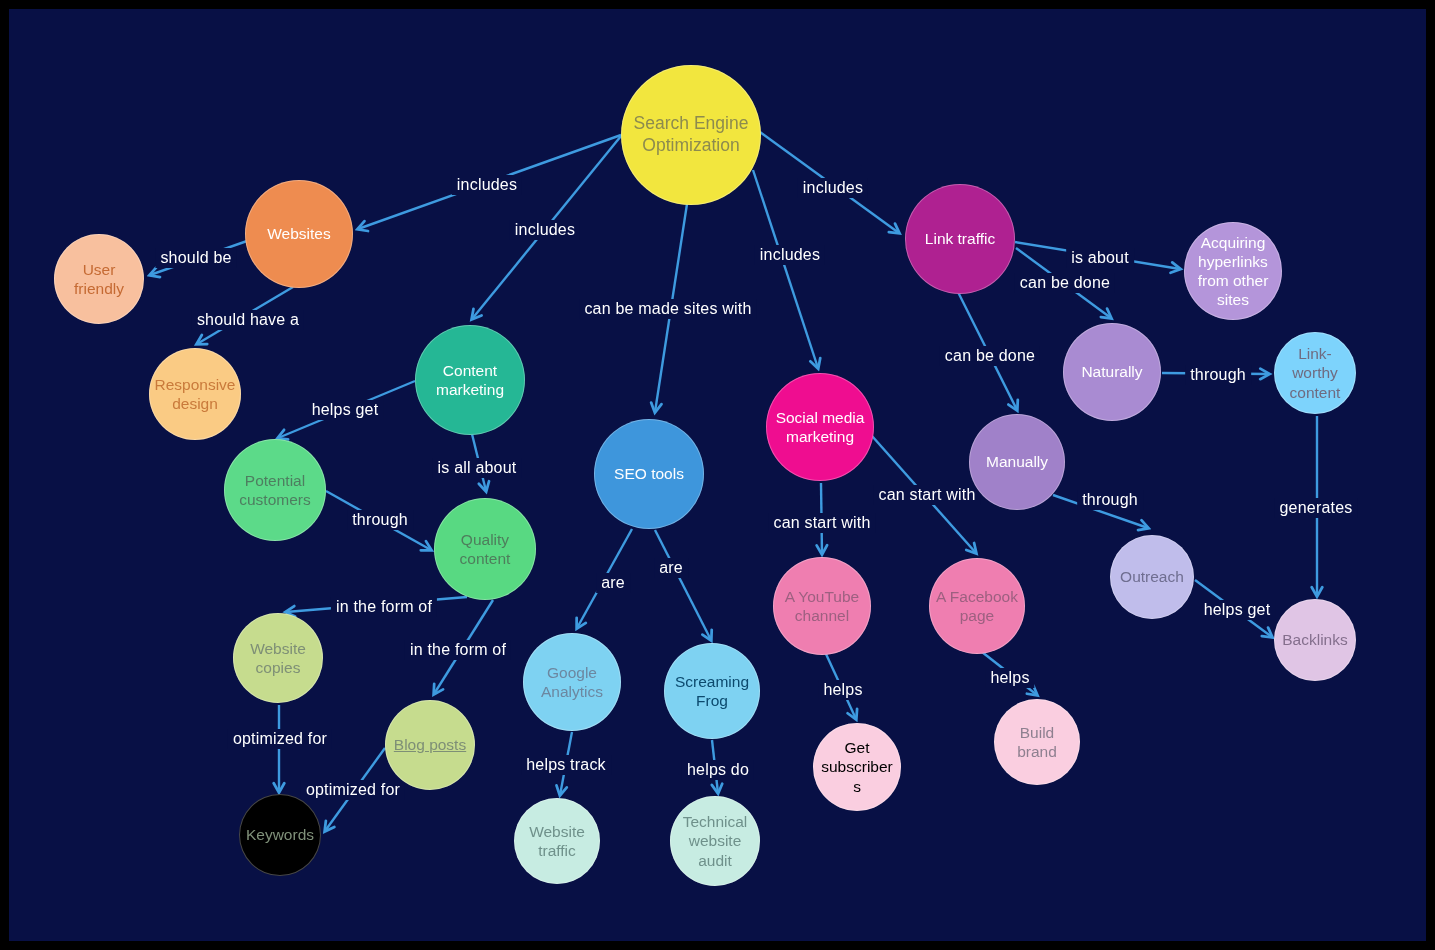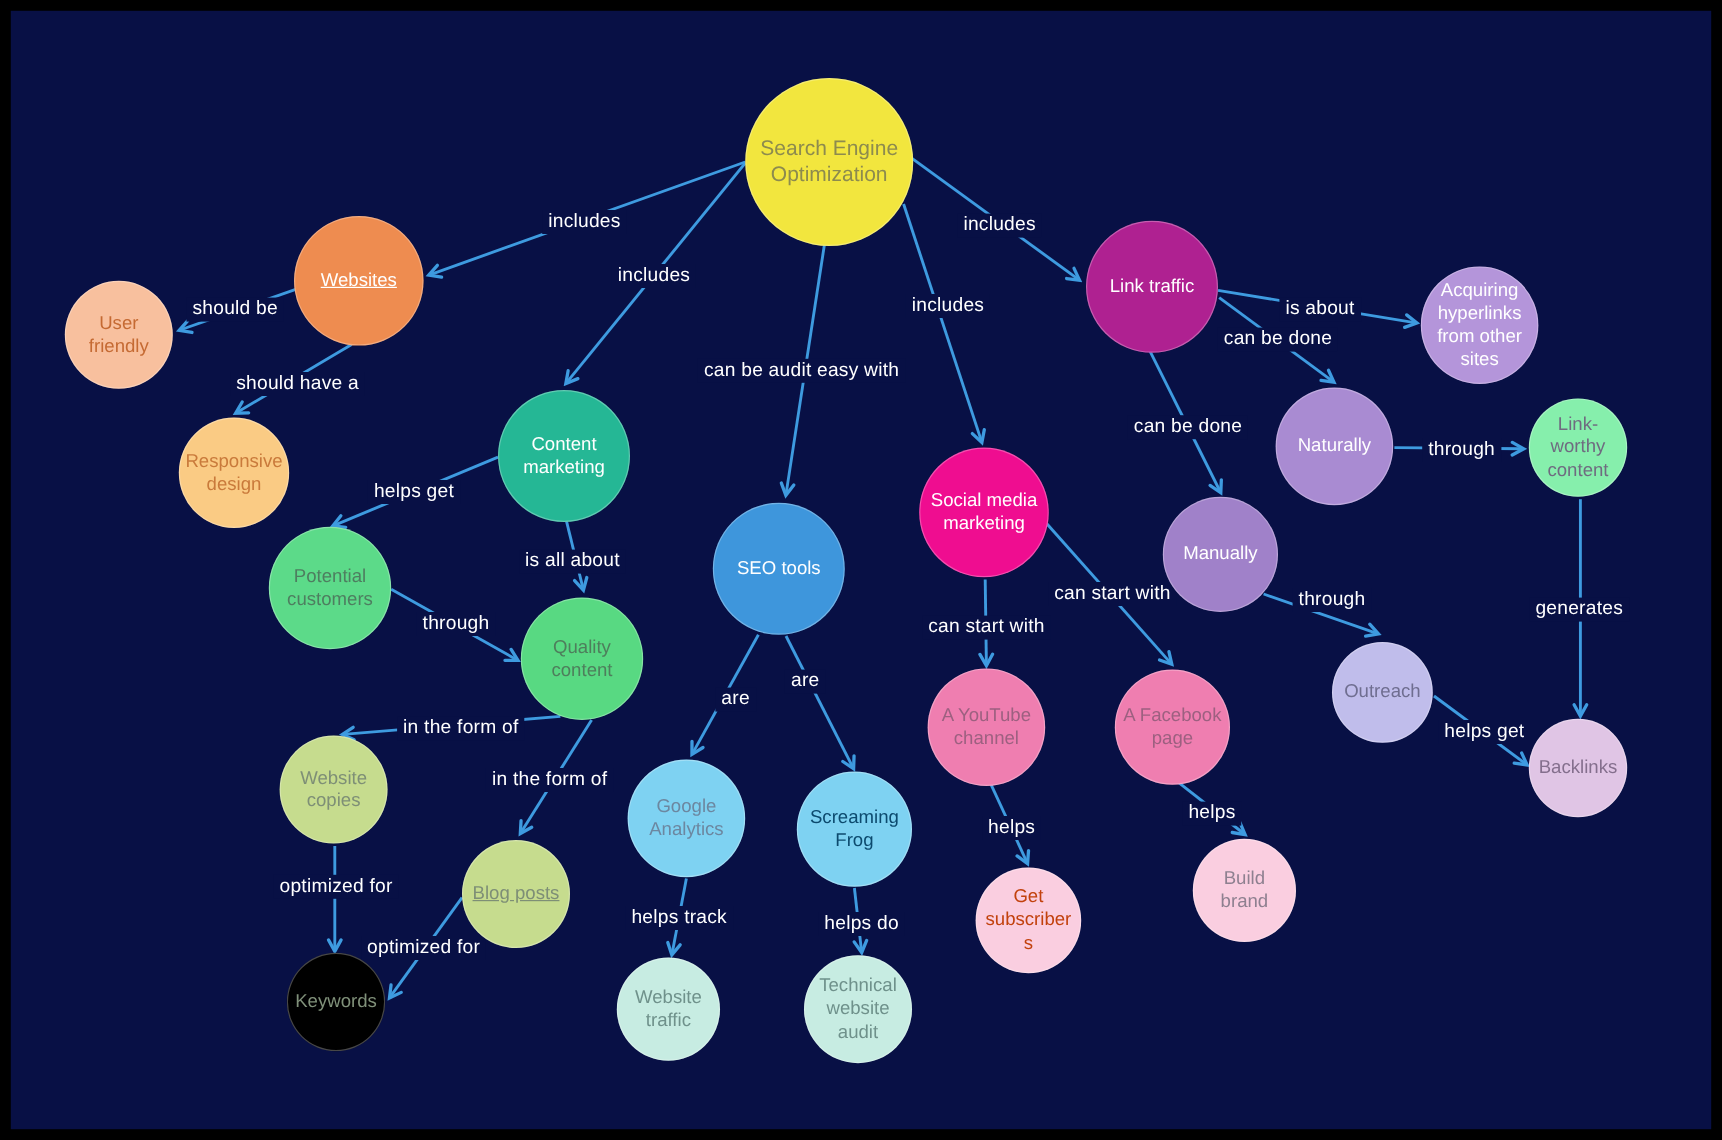--- a/index.html
+++ b/index.html
@@ -65,21 +65,21 @@
       <line x1="1016" y1="248" x2="1111" y2="318" stroke="#3E9BE0" stroke-width="2.4" marker-end="url(#arrowhead)"></line>
       <line x1="958" y1="292" x2="1017" y2="410" stroke="#3E9BE0" stroke-width="2.4" marker-end="url(#arrowhead)"></line>
       <line x1="1162" y1="373" x2="1269" y2="374" stroke="#3E9BE0" stroke-width="2.4" marker-end="url(#arrowhead)"></line>
       <line x1="1053" y1="495" x2="1148" y2="528" stroke="#3E9BE0" stroke-width="2.4" marker-end="url(#arrowhead)"></line>
       <line x1="1317" y1="416" x2="1317" y2="596" stroke="#3E9BE0" stroke-width="2.4" marker-end="url(#arrowhead)"></line>
       <line x1="1195" y1="580" x2="1272" y2="637" stroke="#3E9BE0" stroke-width="2.4" marker-end="url(#arrowhead)"></line>
     </svg>
   <div id="label-layer">
       <div class="edge-label" style="left: 487px; top: 185px; color: rgb(255, 255, 255); background: rgb(8, 16, 69);">includes</div>
       <div class="edge-label" style="left: 545px; top: 230px; color: rgb(255, 255, 255); background: rgb(8, 16, 69);">includes</div>
-      <div class="edge-label" style="left: 668px; top: 309px; color: rgb(255, 255, 255); background: rgb(8, 16, 69);">can be audit easy with</div>
+      <div class="edge-label" style="left: 668px; top: 309px; color: rgb(255, 255, 255); background: rgb(8, 16, 69);">can be made sites with</div>
       <div class="edge-label" style="left: 790px; top: 255px; color: rgb(255, 255, 255); background: rgb(8, 16, 69);">includes</div>
       <div class="edge-label" style="left: 833px; top: 188px; color: rgb(255, 255, 255); background: rgb(8, 16, 69);">includes</div>
       <div class="edge-label" style="left: 196px; top: 258px; color: rgb(255, 255, 255); background: rgb(8, 16, 69);">should be</div>
       <div class="edge-label" style="left: 248px; top: 320px; color: rgb(255, 255, 255); background: rgb(8, 16, 69);">should have a</div>
       <div class="edge-label" style="left: 345px; top: 410px; color: rgb(255, 255, 255); background: rgb(8, 16, 69);">helps get</div>
       <div class="edge-label" style="left: 477px; top: 468px; color: rgb(255, 255, 255); background: rgb(8, 16, 69);">is all about</div>
       <div class="edge-label" style="left: 380px; top: 520px; color: rgb(255, 255, 255); background: rgb(8, 16, 69);">through</div>
       <div class="edge-label" style="left: 384px; top: 607px; color: rgb(255, 255, 255); background: rgb(8, 16, 69);">in the form of</div>
       <div class="edge-label" style="left: 458px; top: 650px; color: rgb(255, 255, 255); background: rgb(8, 16, 69);">in the form of</div>
       <div class="edge-label" style="left: 280px; top: 739px; color: rgb(255, 255, 255); background: rgb(8, 16, 69);">optimized for</div>
@@ -98,21 +98,21 @@
       <div class="edge-label" style="left: 1218px; top: 375px; color: rgb(255, 255, 255); background: rgb(8, 16, 69);">through</div>
       <div class="edge-label" style="left: 1110px; top: 500px; color: rgb(255, 255, 255); background: rgb(8, 16, 69);">through</div>
       <div class="edge-label" style="left: 1316px; top: 508px; color: rgb(255, 255, 255); background: rgb(8, 16, 69);">generates</div>
       <div class="edge-label" style="left: 1237px; top: 610px; color: rgb(255, 255, 255); background: rgb(8, 16, 69);">helps get</div>
     </div>
   <div id="node-layer">
       <div class="node node--seo" style="left: 621px; top: 65px; width: 140px; height: 140px; background: rgb(242, 230, 62); color: rgb(141, 139, 78);">
         <span class="node-label">Search Engine
 Optimization</span>
       </div>
-      <div class="node" style="left: 245px; top: 180px; width: 108px; height: 108px; background: rgb(238, 140, 80); color: rgb(255, 255, 255); text-decoration: underline;">
+      <div class="node" style="left: 245px; top: 180px; width: 108px; height: 108px; background: rgb(238, 140, 80); color: rgb(255, 255, 255);">
         <span class="node-label">Websites</span>
       </div>
       <div class="node" style="left: 54px; top: 234px; width: 90px; height: 90px; background: rgb(248, 192, 158); color: rgb(197, 106, 51);">
         <span class="node-label">User
 friendly</span>
       </div>
       <div class="node" style="left: 149px; top: 348px; width: 92px; height: 92px; background: rgb(250, 203, 132); color: rgb(201, 122, 59);">
         <span class="node-label">Responsive
 design</span>
       </div>
@@ -163,21 +163,21 @@
 marketing</span>
       </div>
       <div class="node" style="left: 773px; top: 557px; width: 98px; height: 98px; background: rgb(239, 126, 176); color: rgb(157, 96, 128);">
         <span class="node-label">A YouTube
 channel</span>
       </div>
       <div class="node" style="left: 929px; top: 558px; width: 96px; height: 96px; background: rgb(239, 126, 176); color: rgb(157, 96, 128);">
         <span class="node-label">A Facebook
 page</span>
       </div>
-      <div class="node" style="left: 813px; top: 723px; width: 88px; height: 88px; background: rgb(250, 206, 224); color: #c2410c;">
+      <div class="node" style="left: 813px; top: 723px; width: 88px; height: 88px; background: rgb(250, 206, 224); color: #000000;">
         <span class="node-label">Get
 subscriber
 s</span>
       </div>
       <div class="node" style="left: 994px; top: 699px; width: 86px; height: 86px; background: rgb(250, 206, 224); color: rgb(142, 128, 144);">
         <span class="node-label">Build
 brand</span>
       </div>
       <div class="node" style="left: 905px; top: 184px; width: 110px; height: 110px; background: rgb(175, 33, 145); color: rgb(255, 255, 255);">
         <span class="node-label">Link traffic</span>
@@ -187,21 +187,21 @@
 hyperlinks
 from other
 sites</span>
       </div>
       <div class="node" style="left: 1063px; top: 323px; width: 98px; height: 98px; background: rgb(169, 139, 210); color: rgb(255, 255, 255);">
         <span class="node-label">Naturally</span>
       </div>
       <div class="node" style="left: 969px; top: 414px; width: 96px; height: 96px; background: rgb(160, 129, 201); color: rgb(255, 255, 255);">
         <span class="node-label">Manually</span>
       </div>
-      <div class="node" style="left: 1274px; top: 332px; width: 82px; height: 82px; background: #86efac; color: rgb(111, 107, 128);">
+      <div class="node" style="left: 1274px; top: 332px; width: 82px; height: 82px; background: #7dd3fc; color: rgb(111, 107, 128);">
         <span class="node-label">Link-
 worthy
 content</span>
       </div>
       <div class="node" style="left: 1110px; top: 535px; width: 84px; height: 84px; background: rgb(192, 189, 235); color: rgb(111, 110, 144);">
         <span class="node-label">Outreach</span>
       </div>
       <div class="node" style="left: 1274px; top: 599px; width: 82px; height: 82px; background: rgb(224, 197, 229); color: rgb(132, 111, 141);">
         <span class="node-label">Backlinks</span>
       </div>

